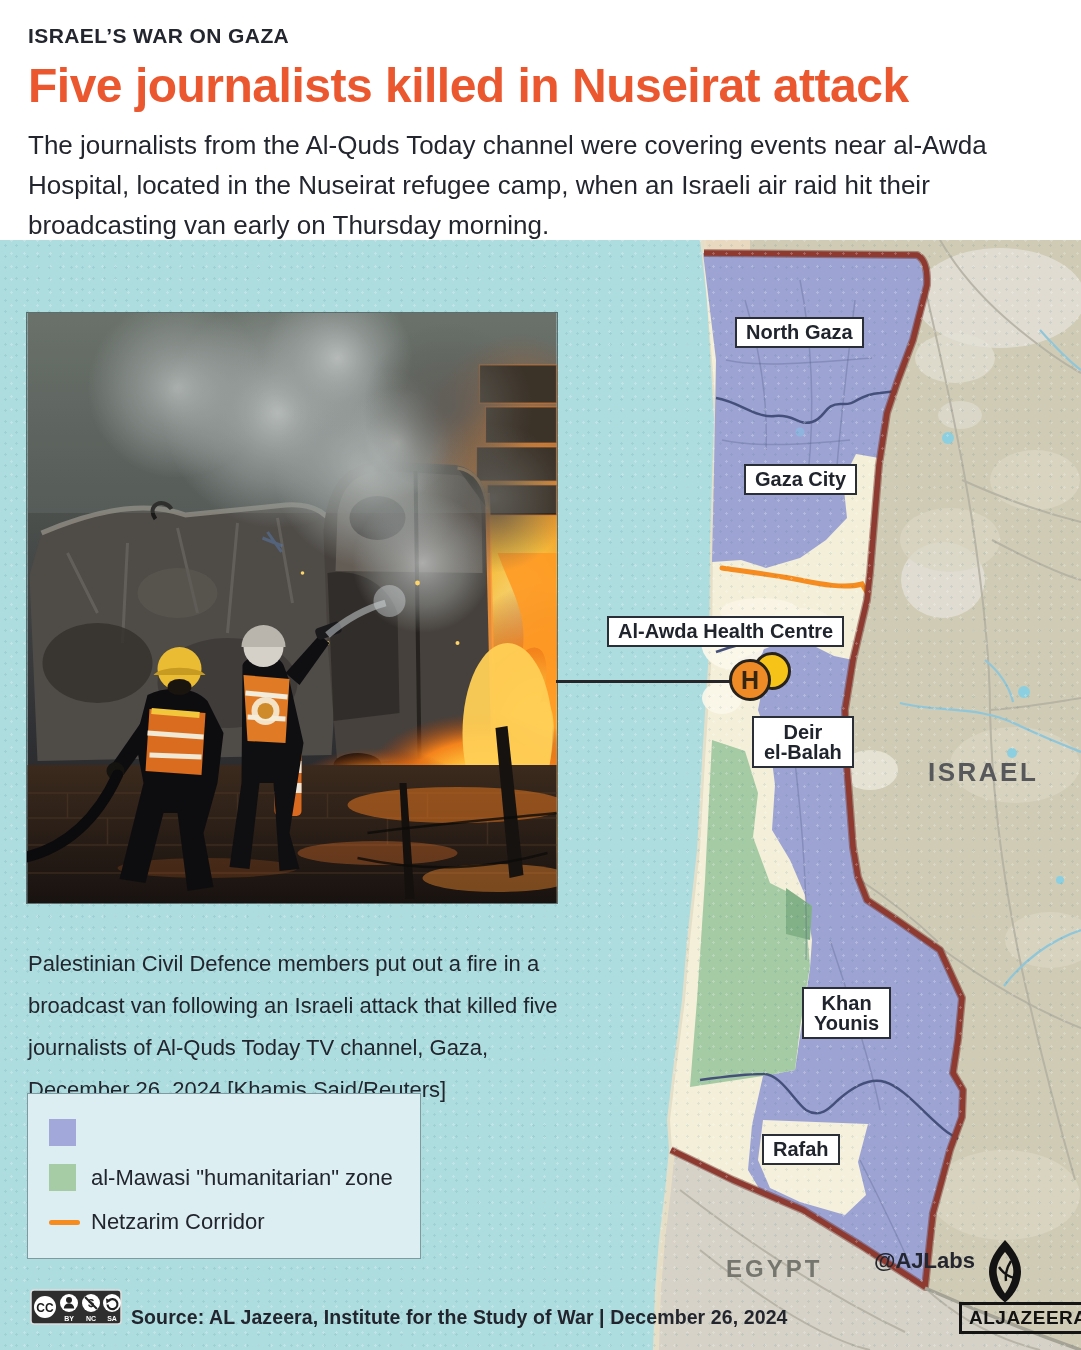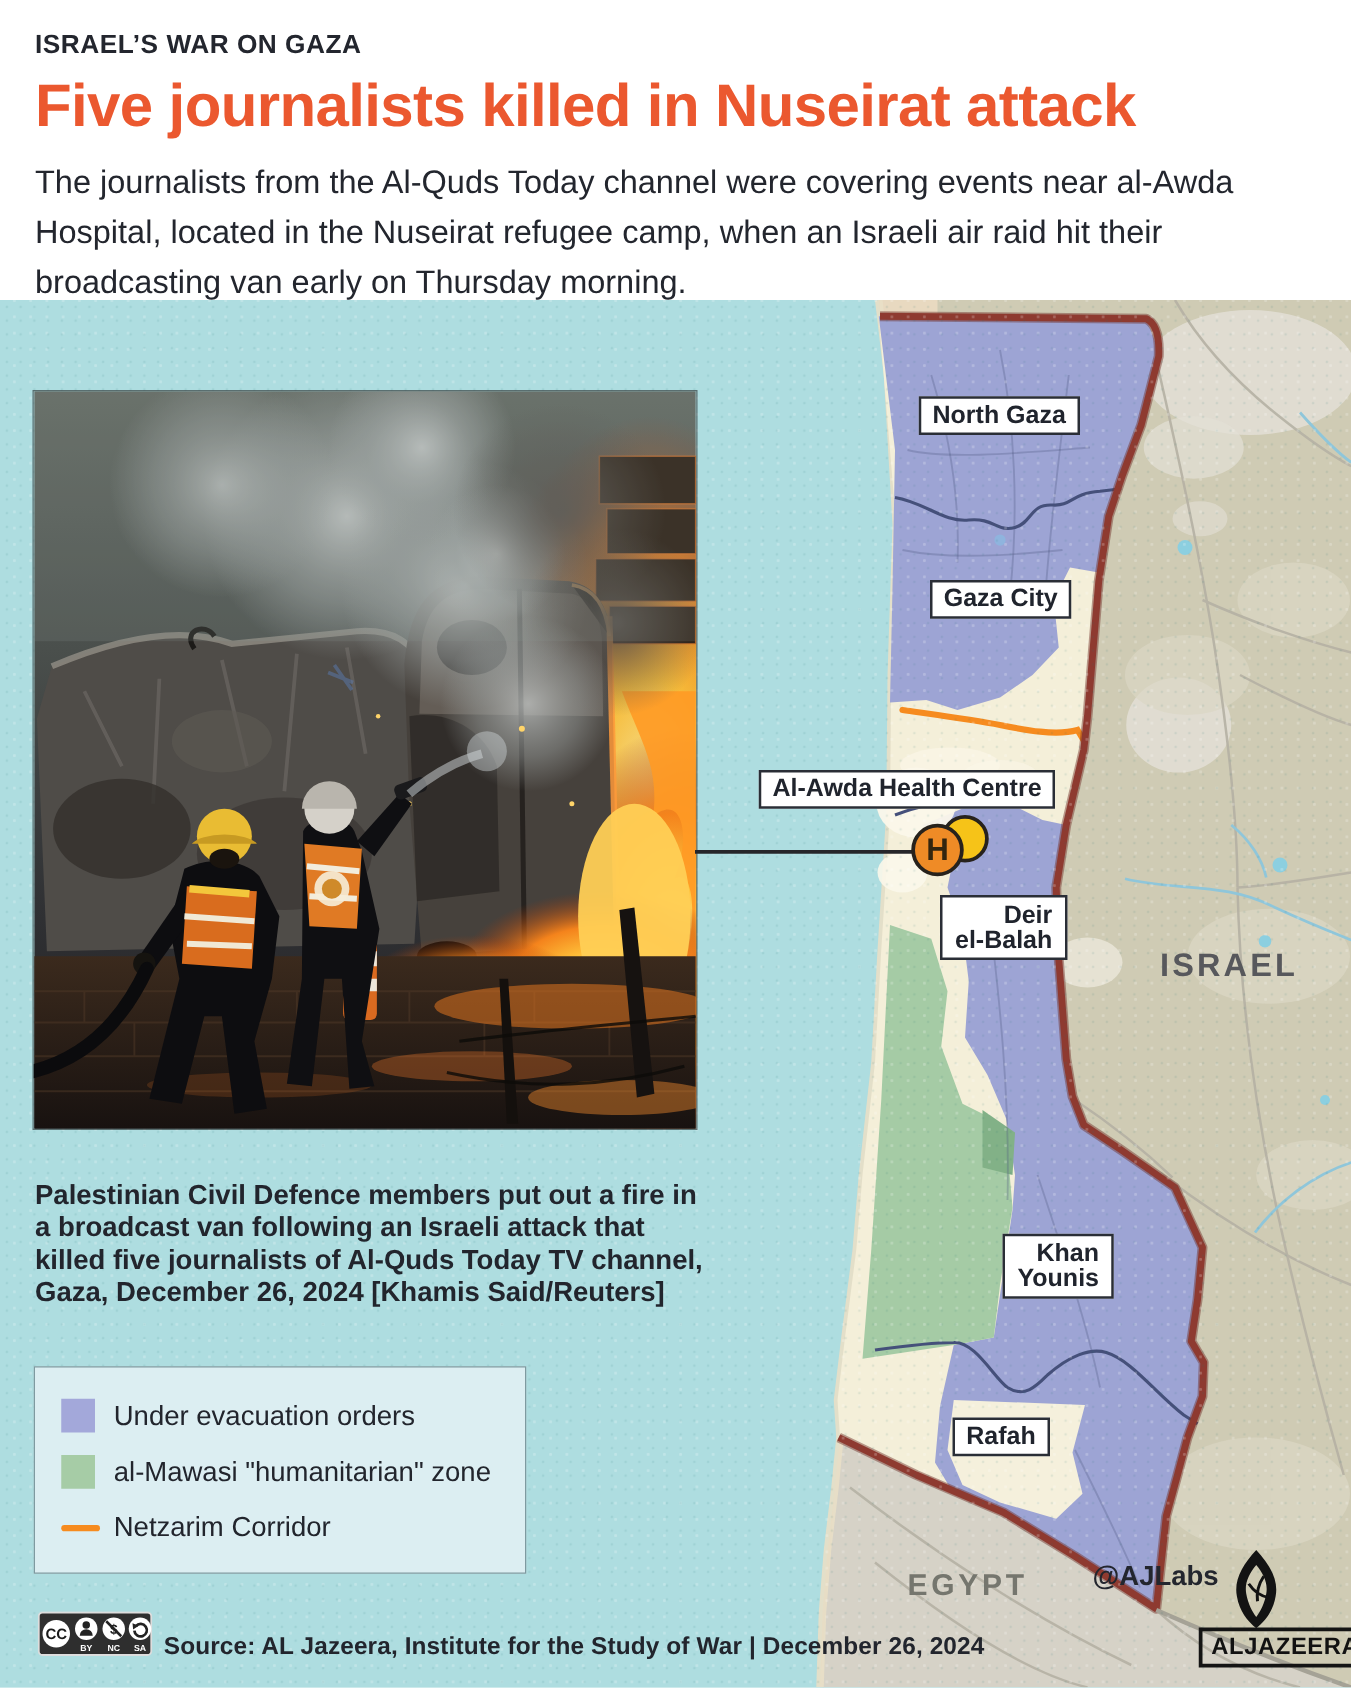--- a/index.html
+++ b/index.html
@@ -20,25 +20,25 @@
   .map-svg{position:absolute;left:0;top:0;width:1081px;height:1110px;}
   .speckle{position:absolute;inset:0;pointer-events:none;z-index:1;
     background-image:radial-gradient(rgba(30,110,110,.10) 1px,transparent 1.3px),
                      radial-gradient(rgba(255,255,255,.22) 1px,transparent 1.3px);
     background-size:11px 11px,13px 13px;background-position:0 0,5px 7px;}
   
   .photo{position:absolute;left:27px;top:73px;width:530px;height:590px;margin:0;z-index:2;
     outline:1px solid rgba(20,20,20,.55);}
   .photo svg{display:block;width:100%;height:100%;}
   .caption{position:absolute;left:28px;top:681px;width:540px;
-    font-size:22px;line-height:26px;color:#22252d;font-weight:700;z-index:2;}
+    font-size:22px;line-height:42px;color:#22252d;font-weight:400;z-index:2;}
   
   .map-label{position:absolute;background:#fff;border:2px solid #2a2e36;color:#20242d;
     font-weight:700;font-size:20px;padding:3px 9px;white-space:nowrap;z-index:4;line-height:21px;}
-  .map-label.two-line{text-align:right;line-height:20px;padding:4px 10px;}
+  .map-label.two-line{text-align:center;line-height:20px;padding:4px 10px;}
   .map-label.two-line span{display:block;}
   .country{position:absolute;font-weight:700;z-index:2;}
   .country.israel{left:928px;top:517px;font-size:26px;letter-spacing:2.5px;color:#57585c;}
   .country.egypt{left:726px;top:1015px;font-size:24px;letter-spacing:3px;color:#75766e;}
   
   .leader{position:absolute;left:556px;top:440px;width:196px;height:3px;background:#26262a;z-index:3;}
   .dot-yellow{position:absolute;left:753px;top:412px;width:38px;height:38px;border-radius:50%;
     background:#f6c318;border:3px solid #27221c;box-sizing:border-box;z-index:5;}
   .marker-h{position:absolute;left:729px;top:419px;width:42px;height:42px;border-radius:50%;
     background:#ef8b26;border:3px solid #27221c;box-sizing:border-box;z-index:6;
@@ -339,21 +339,20 @@
       <span>Khan</span>
       <span>Younis</span>
     </div>
     <div class="map-label" style="left:762px;top:894px;">Rafah</div>
     <div class="country israel">ISRAEL</div>
     <div class="country egypt">EGYPT</div>
 
     <div class="legend">
       <div class="legend-row">
         <span class="swatch sw-evac"></span>
-        <span class="legend-label">Under evacuation orders</span>
       </div>
       <div class="legend-row">
         <span class="swatch sw-green"></span>
         <span class="legend-label">al-Mawasi "humanitarian" zone</span>
       </div>
       <div class="legend-row">
         <span class="sw-line"></span>
         <span class="legend-label">Netzarim Corridor</span>
       </div>
     </div>

